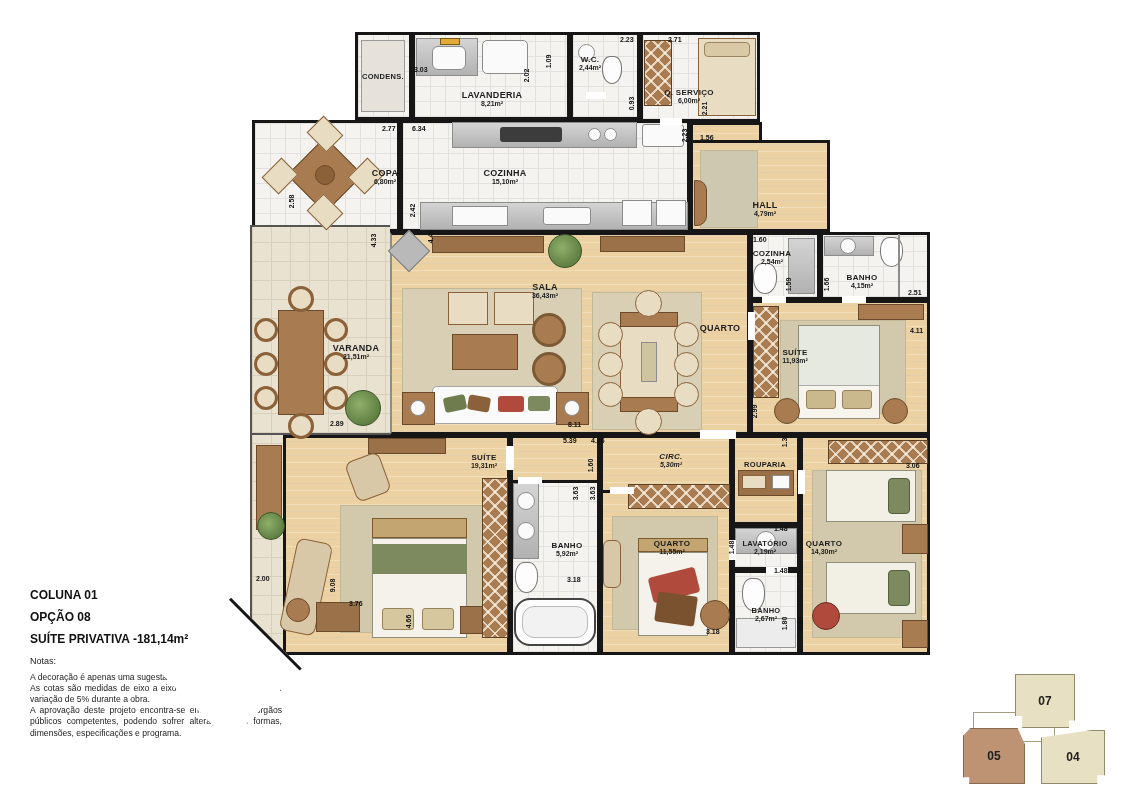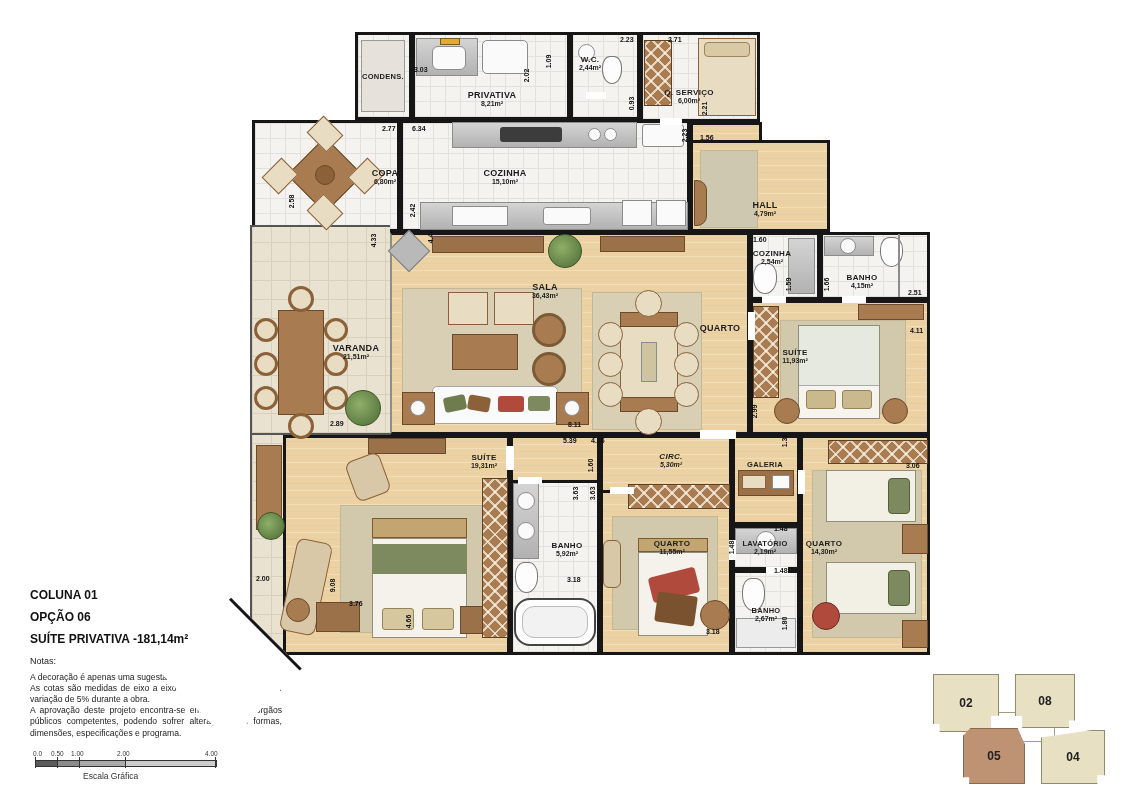--- a/index.html
+++ b/index.html
@@ -254,21 +254,21 @@
   <div class="f" style="left:826px;top:562px;width:90px;height:52px;background:#f2efe4;border:1px solid #8e8e7a;"></div>
   <div class="f" style="left:888px;top:570px;width:22px;height:36px;background:#7d8a5f;border:1px solid #55603c;border-radius:4px;"></div>
   <div class="f wood-f" style="left:902px;top:620px;width:26px;height:28px;"></div>
   <div class="f circle" style="left:812px;top:602px;width:28px;height:28px;background:#b04a3c;border:1px solid #6e2c22;"></div>
 
   <div class="rlabel" style="left:383px;top:76px;">
       <div class="rname" style="font-size:7.5px;">CONDENS.</div>
       <div class="rarea"></div>
     </div>
   <div class="rlabel" style="left:492px;top:98px;">
-      <div class="rname">PRIVATIVA</div>
+      <div class="rname">LAVANDERIA</div>
       <div class="rarea">8,21m²</div>
     </div>
   <div class="rlabel" style="left:590px;top:63px;">
       <div class="rname" style="font-size:8px;">W.C.</div>
       <div class="rarea">2,44m²</div>
     </div>
   <div class="rlabel" style="left:689px;top:96px;">
       <div class="rname" style="font-size:8px;">Q. SERVIÇO</div>
       <div class="rarea">6,00m²</div>
     </div>
@@ -310,21 +310,21 @@
     </div>
   <div class="rlabel" style="left:484px;top:461px;">
       <div class="rname" style="font-size:8px;">SUÍTE</div>
       <div class="rarea">19,31m²</div>
     </div>
   <div class="rlabel" style="left:671px;top:460px;font-style:italic;">
       <div class="rname" style="font-size:8px;">CIRC.</div>
       <div class="rarea">5,30m²</div>
     </div>
   <div class="rlabel" style="left:765px;top:464px;">
-      <div class="rname" style="font-size:7.5px;">GALERIA</div>
+      <div class="rname" style="font-size:7.5px;">ROUPARIA</div>
       <div class="rarea"></div>
     </div>
   <div class="rlabel" style="left:567px;top:549px;">
       <div class="rname" style="font-size:8px;">BANHO</div>
       <div class="rarea">5,92m²</div>
     </div>
   <div class="rlabel" style="left:672px;top:547px;">
       <div class="rname" style="font-size:8px;">QUARTO</div>
       <div class="rarea">11,55m²</div>
     </div>
@@ -377,54 +377,32 @@
   <span class="dim" style="left:256px;top:575px;">2.00</span>
   <span class="dim dv" style="left:326px;top:582px;">9.08</span>
   <span class="dim" style="left:349px;top:600px;">3.76</span>
   <span class="dim" style="left:567px;top:576px;">3.18</span>
   <span class="dim dv" style="left:402px;top:618px;">4.66</span>
   <span class="dim" style="left:706px;top:628px;">3.18</span>
   <span class="dim dv" style="left:778px;top:620px;">1.80</span>
   <span class="dim dv" style="left:794px;top:620px;">4.66</span>
 
   <div class="info-line" style="left:30px;top:588px;">COLUNA 01</div>
-  <div class="info-line" style="left:30px;top:610px;">OPÇÃO 06</div>
+  <div class="info-line" style="left:30px;top:610px;">OPÇÃO 08</div>
   <div class="info-line" style="left:30px;top:632px;">SUÍTE PRIVATIVA -181,14m²</div>
   <div class="notes-title" style="left:30px;top:656px;">Notas:</div>
   <div class="notes" style="left:30px;top:672px;">A decoração é apenas uma sugestão.</div>
   <div class="notes" style="left:30px;top:683px;">As cotas são medidas de eixo a eixo de parede podendo sofrer variação de 5% durante a obra.</div>
   <div class="notes" style="left:30px;top:705px;">A aprovação deste projeto encontra-se em análise nos órgãos públicos competentes, podendo sofrer alterações nas formas, dimensões, especificações e programa.</div>
 
-  <div id="scalebar">
-    <span class="sb-tick" style="left:0px;">0.0</span>
-    <span class="sb-tick" style="left:18px;">0.50</span>
-    <span class="sb-tick" style="left:38px;">1.00</span>
-    <span class="sb-tick" style="left:84px;">2.00</span>
-    <span class="sb-tick" style="left:172px;">4.00</span>
-    <div class="sb-bar">
-      <div style="width:22px;background:#5a5a5a;"></div>
-      <div style="width:22px;background:#8a8a8a;"></div>
-      <div style="width:46px;background:#ababab;"></div>
-      <div style="width:90px;background:#cccccc;"></div>
-    </div>
-    <div class="sb-vline" style="left:2px;"></div>
-    <div class="sb-vline" style="left:24px;"></div>
-    <div class="sb-vline" style="left:46px;"></div>
-    <div class="sb-vline" style="left:92px;"></div>
-    <div class="sb-vline" style="left:182px;"></div>
-    <div class="sb-cap">Escala Gráfica</div>
-  </div>
 
   <div id="keyplan">
     <div class="kp-core" style="left:68px;top:52px;width:80px;height:28px;"></div>
-    <div class="kp-unit kp-beige" style="left:28px;top:14px;width:64px;height:56px;clip-path:polygon(0 0,100% 0,100% 72%,88% 72%,88% 100%,10% 100%,10% 86%,0 86%);">
-      <span>02</span>
-    </div>
     <div class="kp-unit kp-beige" style="left:110px;top:14px;width:58px;height:52px;clip-path:polygon(0 0,100% 0,100% 86%,90% 86%,90% 100%,12% 100%,12% 78%,0 78%);">
-      <span>08</span>
+      <span>07</span>
     </div>
     <div class="kp-unit kp-brown" style="left:58px;top:68px;width:60px;height:54px;clip-path:polygon(12% 0,88% 0,100% 30%,100% 100%,10% 100%,10% 88%,0 88%,0 14%);">
       <span>05</span>
     </div>
     <div class="kp-unit kp-beige" style="left:136px;top:70px;width:62px;height:52px;clip-path:polygon(0 14%,80% 0,100% 0,100% 84%,88% 84%,88% 100%,12% 100%,0 100%);">
       <span>04</span>
     </div>
   </div>
 
 </div>

